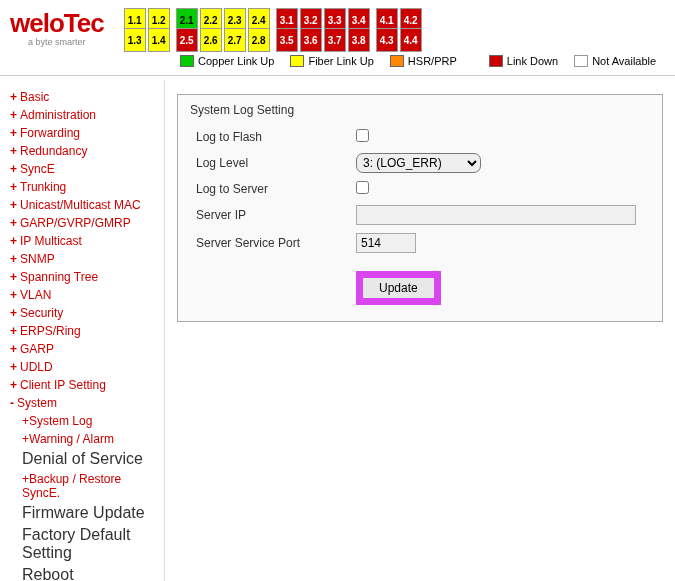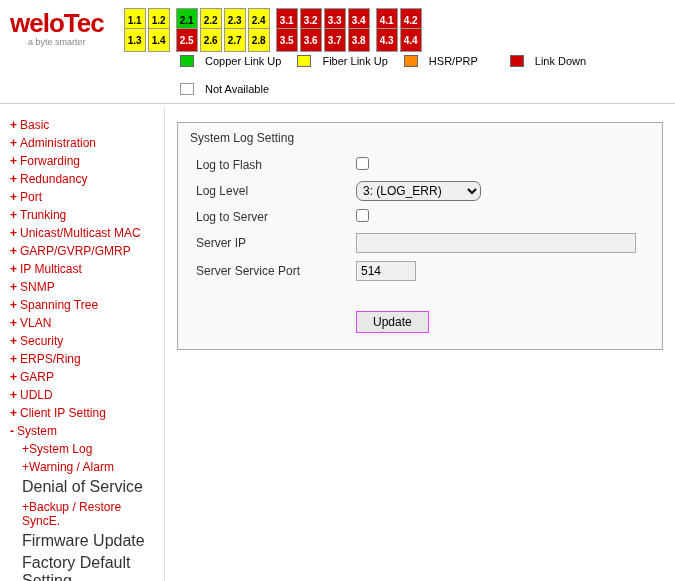--- a/index.html
+++ b/index.html
@@ -13,21 +13,21 @@
     #port-grid { display: flex; gap: 6px; align-items: flex-start; flex-wrap: nowrap; }
     .port-group { display: grid; grid-template-columns: repeat(4, 22px); grid-template-rows: repeat(2, 18px); gap: 2px; }
     .port-group-2col { display: grid; grid-template-columns: repeat(2, 22px); grid-template-rows: repeat(2, 18px); gap: 2px; }
     .port-cell { width: 22px; height: 24px; display: flex; align-items: center; justify-content: center; font-size: 10px; font-weight: bold; color: #000; border: 1px solid #999; cursor: pointer; }
     .port-yellow { background-color: #ffff00; }
     .port-green { background-color: #00cc00; }
     .port-red { background-color: #cc0000; color: #fff; }
 
     
     #legend { display: flex; gap: 16px; padding: 4px 10px 4px 180px; font-size: 11px; align-items: center; flex-wrap: wrap; }
-    .legend-item { display: flex; align-items: flex-end; gap: 11px; }
+    .legend-item { display: flex; align-items: flex-end; gap: 4px; }
     .legend-box { width: 14px; height: 12px; border: 1px solid #666; }
     .legend-green { background: #00cc00; }
     .legend-yellow { background: #ffff00; }
     .legend-orange { background: #ff8800; }
     .legend-red { background: #cc0000; }
 
     
     #main { display: flex; }
 
     
@@ -44,21 +44,21 @@
     
     .fieldset-box { border: 1px solid #aaa; padding: 8px 12px 12px 12px; margin-top: 4px; background: #f9f9f9; }
     .fieldset-legend { font-size: 12px; font-weight: normal; color: #333; margin-bottom: 8px; }
     .form-table { width: 100%; border-collapse: collapse; }
     .form-table td { padding: 4px 6px; vertical-align: middle; font-size: 12px; }
     .form-table td:first-child { width: 160px; color: #333; }
     .form-table td:last-child { }
     input[type="checkbox"] { margin: 0; }
     select { font-size: 12px; padding: 1px 2px; border-radius: 7px; }
     input[type="text"] { font-size: 12px; padding: 1px 4px; border: 1px solid #aaa; background: #f0f0f0; width: 280px; height: 20px; }
-    .btn-update { background: #e8e8e8; border: 1px solid #d946ef; font-size: 12px; padding: 3px 16px; cursor: pointer; margin-top: 18px; }
+    .btn-update { background: #e8e8e8; border: 7px solid #d946ef; font-size: 12px; padding: 3px 16px; cursor: pointer; margin-top: 6px; }
 
     
     #divider { height: 1px; background: #ccc; margin: 4px 0; }
 
     
     .logo-welo { color: #cc0000; font-size: 26px; font-weight: 900; font-family: Arial, sans-serif; letter-spacing: -1px; }
     .logo-sub { font-size: 9px; color: #888; display: block; margin-top: -2px; text-align: center; }
   </style>
 </head>
 <body>
@@ -137,21 +137,21 @@
 
 <div id="divider"></div>
 
 <div id="main">
 
   <div id="sidebar">
     <div class="nav-item"><span class="plus">+</span><span>Basic</span></div>
     <div class="nav-item"><span class="plus">+</span><span>Administration</span></div>
     <div class="nav-item"><span class="plus">+</span><span>Forwarding</span></div>
     <div class="nav-item"><span class="plus">+</span><span>Redundancy</span></div>
-    <div class="nav-item"><span class="plus">+</span><span>Port</span></div>
+    <div class="nav-item"><span class="plus">+</span><span>SyncE</span></div>
     <div class="nav-item"><span class="plus">+</span><span>Trunking</span></div>
     <div class="nav-item"><span class="plus">+</span><span>Unicast/Multicast MAC</span></div>
     <div class="nav-item"><span class="plus">+</span><span>GARP/GVRP/GMRP</span></div>
     <div class="nav-item"><span class="plus">+</span><span>IP Multicast</span></div>
     <div class="nav-item"><span class="plus">+</span><span>SNMP</span></div>
     <div class="nav-item"><span class="plus">+</span><span>Spanning Tree</span></div>
     <div class="nav-item"><span class="plus">+</span><span>VLAN</span></div>
     <div class="nav-item"><span class="plus">+</span><span>Security</span></div>
     <div class="nav-item"><span class="plus">+</span><span>ERPS/Ring</span></div>
     <div class="nav-item"><span class="plus">+</span><span>GARP</span></div>

